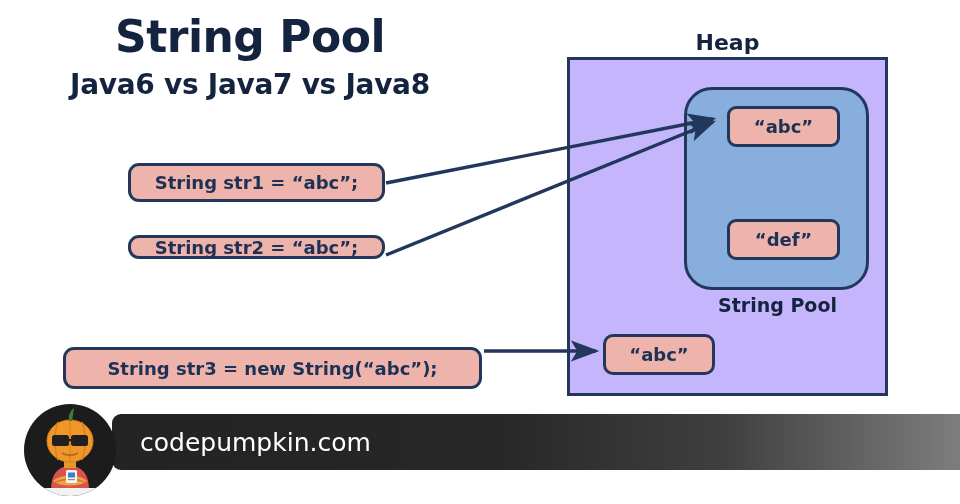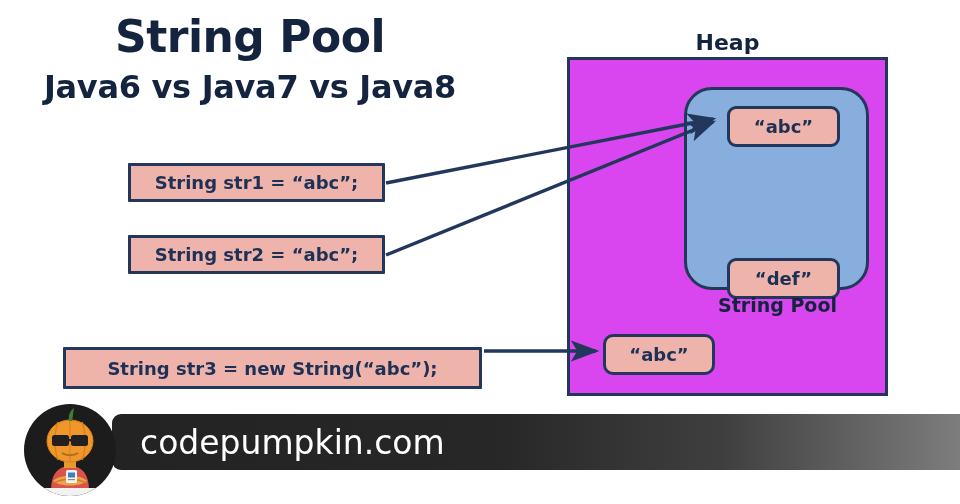--- a/index.html
+++ b/index.html
@@ -25,64 +25,64 @@
   }
   #main-title {
     font-size: 44px;
     font-weight: bold;
     color: #14243f;
     letter-spacing: -0.5px;
     line-height: 1.05;
     margin: 0;
   }
   #sub-title {
-    font-size: 32px;
+    font-size: 28px;
     font-weight: bold;
     color: #14243f;
     margin: 8px 0 0 0;
     letter-spacing: -0.3px;
   }
 
   
   .code-box {
     position: absolute;
     background: #eeb4ac;
     border: 3px solid #22375b;
-    border-radius: 1px;
+    border-radius: 11px;
     display: flex;
     align-items: center;
     justify-content: center;
     color: #1d3055;
     font-weight: bold;
     font-size: 18px;
     box-sizing: border-box;
     white-space: nowrap;
   }
   #code-str1 { left: 128px; top: 163px; width: 257px; height: 39px; }
-  #code-str2 { left: 128px; top: 235px; width: 257px; height: 39px; }
+  #code-str2 { left: 128px; top: 235px; width: 257px; height: 24px; }
   #code-str3 { left: 63px; top: 347px; width: 419px; height: 42px; }
 
   
   #heap-label {
     position: absolute;
     left: 567px;
     top: 30px;
     width: 321px;
     text-align: center;
     font-size: 22px;
     font-weight: bold;
     color: #14243f;
   }
   #heap-box {
     position: absolute;
     left: 567px;
     top: 57px;
     width: 321px;
     height: 339px;
-    background: #d946ef;
+    background: #c4b5fd;
     border: 3px solid #22375b;
     box-sizing: border-box;
   }
 
   
   #string-pool-rect {
     position: absolute;
     left: 114px;
     top: 27px;
     width: 185px;
@@ -113,21 +113,21 @@
     box-sizing: border-box;
     display: flex;
     align-items: center;
     justify-content: center;
     color: #1d3055;
     font-weight: bold;
     font-size: 18px;
   }
   #pool-item-0 { top: 16px; }
   #pool-item-1 { top: 73px; }
-  #pool-item-2 { top: 129px; margin-top: 39px; }
+  #pool-item-2 { top: 129px; }
 
   
   #heap-object-abc {
     position: absolute;
     left: 33px;
     top: 274px;
     width: 112px;
     height: 41px;
     background: #eeb4ac;
     border: 3px solid #22375b;
@@ -162,21 +162,21 @@
     background: linear-gradient(to right, #232323 0%, #272727 45%, #3f3f3f 72%, #7d7d7d 100%);
   }
   #footer-text {
     position: absolute;
     left: 140px;
     top: 414px;
     height: 56px;
     display: flex;
     align-items: center;
     color: #ffffff;
-    font-size: 33px;
+    font-size: 25px;
     font-family: "DejaVu Sans", sans-serif;
     letter-spacing: 0px;
   }
   #logo-circle {
     position: absolute;
     left: 24px;
     top: 404px;
     width: 92px;
     height: 92px;
     border-radius: 50%;

